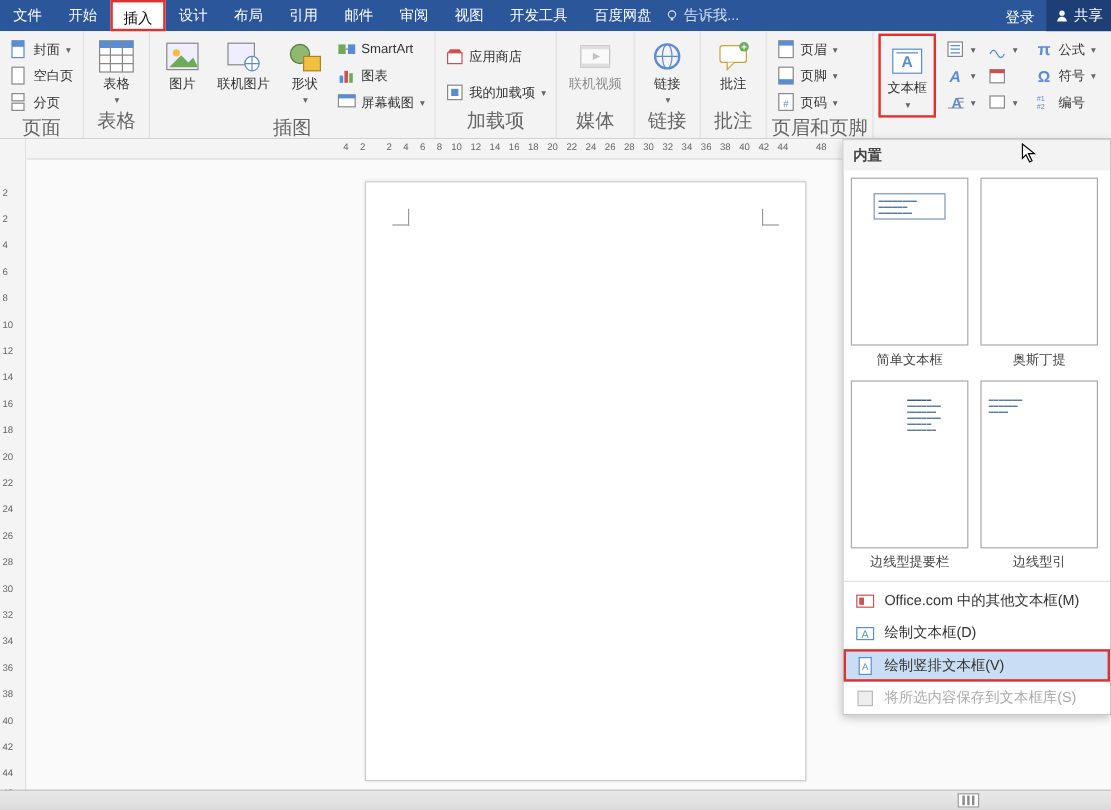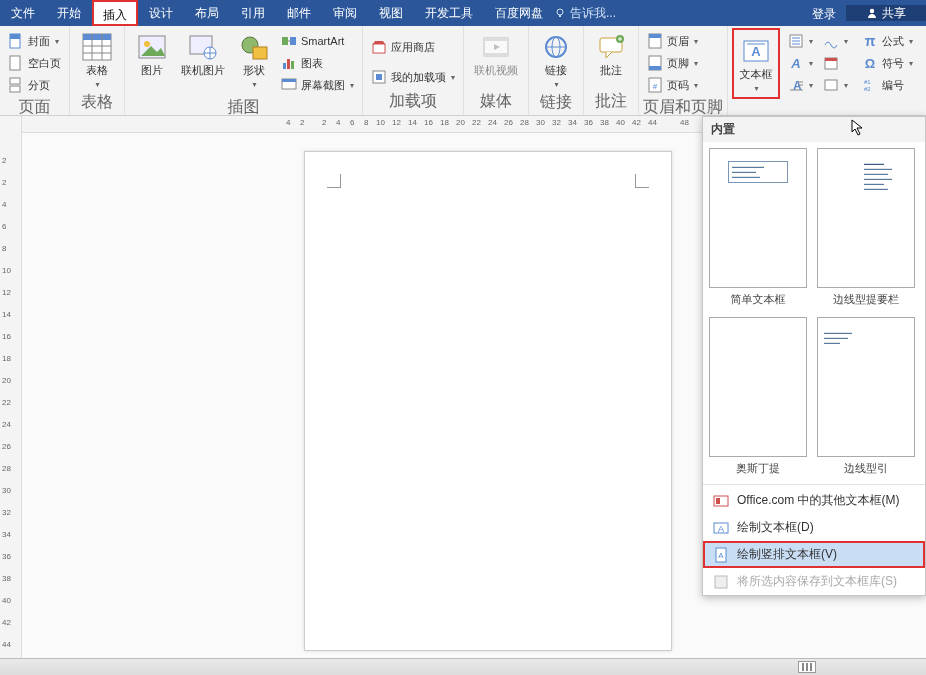--- a/index.html
+++ b/index.html
@@ -3,21 +3,21 @@
 <meta charset="utf-8">
 <style>
 *{margin:0;padding:0;box-sizing:border-box;font-family:"Microsoft YaHei",sans-serif;-webkit-font-smoothing:antialiased}
 body{width:926px;height:675px;background:#fff;overflow:hidden;font-size:12px}
 .menubar{display:flex;align-items:center;height:26px;background:#2B579A;color:#fff}
 .menubar .tab{padding:0 11px;height:26px;line-height:26px;cursor:pointer;font-size:12px}
 .menubar .tab.active{background:#fff;color:#000000;border:2px solid #E03030;padding:0 9px}
 .menubar .spacer{flex:1}
 .menubar .hint{color:#cfe0f5;font-size:12px;display:flex;align-items:center;gap:4px;margin-right:8px}
 .menubar .login{padding:1px 10px}
-.menubar .share{background:#1d3f75;padding:0 20px;display:flex;align-items:center;gap:4px;height:16px}
+.menubar .share{background:#1d3f75;padding:0 7px;display:flex;align-items:center;gap:4px;height:26px}
 .ribbon{display:flex;height:90px;background:#F3F3F3;border-bottom:1px solid #d0d0d0}
 .group{display:flex;flex-direction:column;border-right:1px solid #e1e1e1;padding:2px 4px}
 .group .gbody{flex:1;display:flex;align-items:flex-start}
 .group .glabel{text-align:center;font-size:16px;color:#666;padding:1px 0}
 .bigbtn{display:flex;flex-direction:column;align-items:center;justify-content:flex-start;width:46px;padding-top:4px;cursor:pointer}
 .bigbtn .ic{width:32px;height:30px;display:flex;align-items:center;justify-content:center}
 .bigbtn .lbl{font-size:11px;color:#333;text-align:center;line-height:13px;margin-top:2px}
 .smbtn{display:flex;align-items:center;gap:4px;height:22px;padding:0 4px;cursor:pointer;font-size:11px;color:#333}
 .smbtn .ic{width:16px;height:16px;display:flex;align-items:center;justify-content:center}
 .stack{display:flex;flex-direction:column;justify-content:space-between;padding-top:2px}
@@ -501,28 +501,28 @@
   <div class="gallery">
     <div class="thumb">
       <div class="pv">
           <div style="position:absolute;left:18px;top:12px;width:60px;height:22px;border:1px solid #7a95b8">
             <div class="tinytxt" style="left:3px;top:2px;right:3px">▬▬▬▬▬▬▬▬<br>▬▬▬▬▬▬<br>▬▬▬▬▬▬▬</div>
           </div>
         </div>
       <div class="cap">简单文本框</div>
     </div>
     <div class="thumb">
+      <div class="pv"></div>
+      <div class="cap">奥斯丁提</div>
+    </div>
+    <div class="thumb">
       <div class="pv">
           <div class="tinytxt" style="right:6px;top:12px;width:44px;text-align:left"><b style="color:#3a5a85">▬▬▬▬▬</b><br>▬▬▬▬▬▬▬<br>▬▬▬▬▬▬<br>▬▬▬▬▬▬▬<br>▬▬▬▬▬<br>▬▬▬▬▬▬</div>
         </div>
       <div class="cap">边线型提要栏</div>
-    </div>
-    <div class="thumb">
-      <div class="pv"></div>
-      <div class="cap">奥斯丁提</div>
     </div>
     <div class="thumb">
       <div class="pv">
           <div class="tinytxt" style="left:6px;top:12px;width:44px">▬▬▬▬▬▬▬<br>▬▬▬▬▬▬<br>▬▬▬▬</div>
         </div>
       <div class="cap">边线型引</div>
     </div>
   </div>
   <div class="sep"></div>
   <div class="menuitem">

